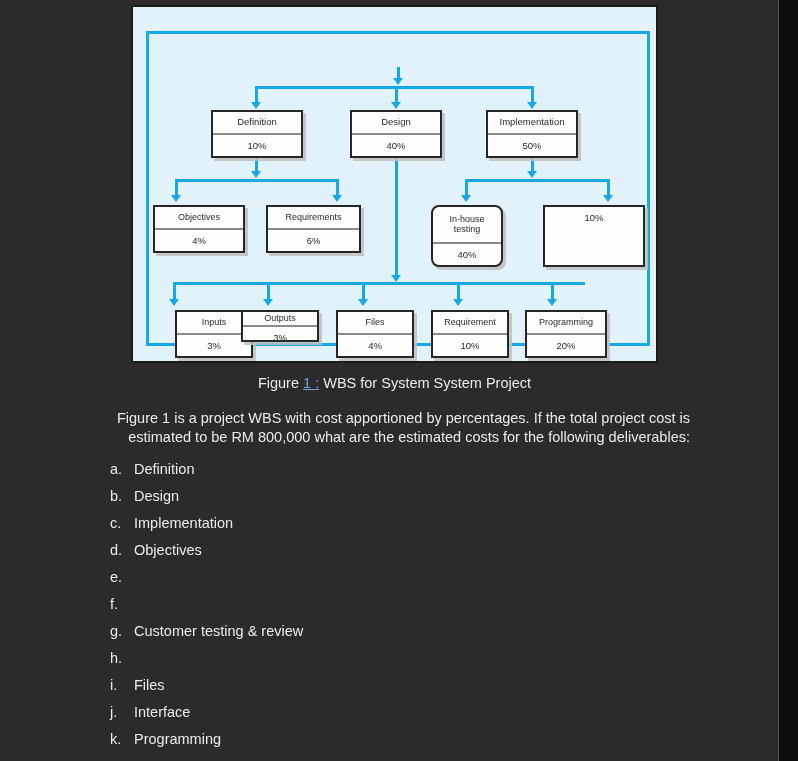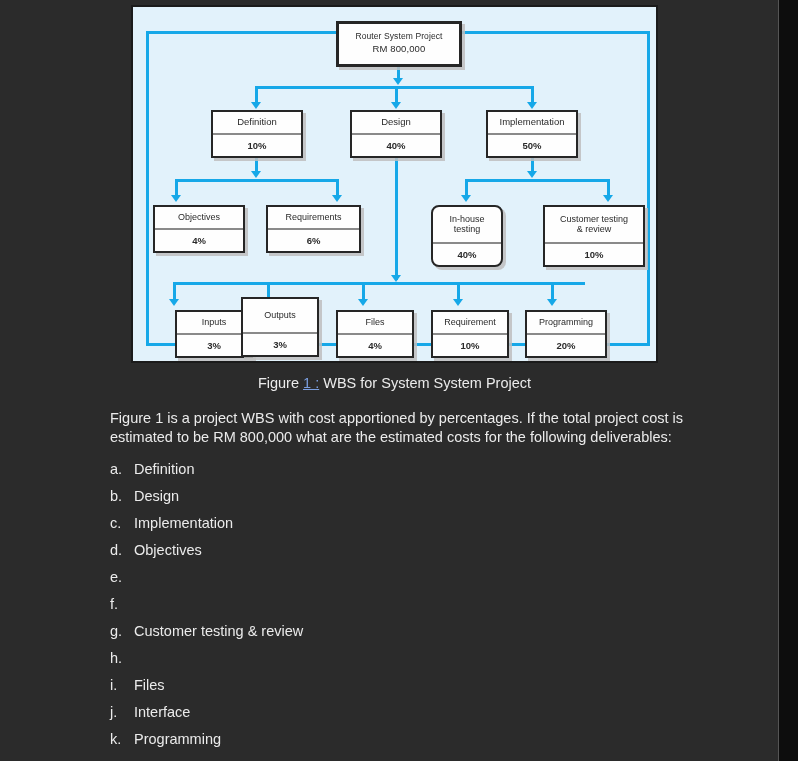--- a/index.html
+++ b/index.html
@@ -75,21 +75,20 @@
     box-sizing: border-box;
     border-bottom: 2px solid #8a8a8a;
   }
   .node .pct {
     flex: 0 0 auto;
     height: 21px;
     display: flex;
     align-items: center;
     justify-content: center;
     color: #2a2a2a;
-    font-weight: bold;
   }
   .node.root { border-width: 3px; }
   .node.root .title {
     flex-direction: column;
     border-bottom: none;
     font-size: 8.5px;
     letter-spacing: 0.1px;
   }
   .node.root .title .l2 { margin-top: 3px; font-size: 9.5px; }
 
@@ -132,20 +131,21 @@
   }
 
   
   #intro {
     position: absolute;
     left: 110px; top: 409px;
     width: 580px;
     font-size: 14.5px;
     line-height: 19px;
     color: #ebebeb;
+    text-align: right;
   }
   #deliverables {
     position: absolute;
     left: 110px; top: 461px;
     width: 600px;
   }
   .li {
     position: relative;
     height: 27px;
     font-size: 14.5px;
@@ -162,26 +162,20 @@
 </head>
 <body>
 
 <div id="page">
 
   <div id="figure-panel">
     <div id="diagram">
 
       <div id="frame-rect"></div>
 
-      <div class="node root" style="left:203px; top:14px; width:126px; height:46px;">
-        <div class="title">
-          <span class="l1">Router System Project</span>
-          <span class="l2">RM 800,000</span>
-        </div>
-      </div>
 
       <div class="conn vline" style="left:264px; top:60px; width:3px; height:14px;"></div>
       <div class="arrow" style="left:260px; top:71px;"></div>
       <div class="conn hline" style="left:122px; top:79px; width:279px; height:3px;"></div>
       <div class="conn vline" style="left:122px; top:79px; width:3px; height:18px;"></div>
       <div class="arrow" style="left:118px; top:95px;"></div>
       <div class="conn vline" style="left:262px; top:79px; width:3px; height:18px;"></div>
       <div class="arrow" style="left:258px; top:95px;"></div>
       <div class="conn vline" style="left:398px; top:79px; width:3px; height:18px;"></div>
       <div class="arrow" style="left:394px; top:95px;"></div>
@@ -227,44 +221,40 @@
         <div class="pct">6%</div>
       </div>
       <div class="node lvl3" style="left:298px; top:198px; width:72px; height:62px;border-radius:8px;">
         <div class="title" style="flex-direction:column;">
           <span>In-house</span>
           <span>testing</span>
         </div>
         <div class="pct">40%</div>
       </div>
       <div class="node lvl3" style="left:410px; top:198px; width:102px; height:62px;">
-        <div class="title" style="flex-direction:column;">
-          <span>Customer testing</span>
-          <span>&amp; review</span>
-        </div>
         <div class="pct">10%</div>
       </div>
 
       <div class="conn hline" style="left:40px; top:275px; width:412px; height:3px;"></div>
       <div class="conn vline" style="left:40px; top:275px; width:3px; height:20px;"></div>
       <div class="arrow" style="left:36px; top:292px;"></div>
       <div class="conn vline" style="left:134px; top:275px; width:3px; height:20px;"></div>
       <div class="arrow" style="left:130px; top:292px;"></div>
       <div class="conn vline" style="left:229px; top:275px; width:3px; height:20px;"></div>
       <div class="arrow" style="left:225px; top:292px;"></div>
       <div class="conn vline" style="left:324px; top:275px; width:3px; height:20px;"></div>
       <div class="arrow" style="left:320px; top:292px;"></div>
       <div class="conn vline" style="left:418px; top:275px; width:3px; height:20px;"></div>
       <div class="arrow" style="left:414px; top:292px;"></div>
 
       <div class="node lvl4" style="left:14px; top:303px; width:78px; height:48px;margin-left:28px;">
         <div class="title">Inputs</div>
         <div class="pct">3%</div>
       </div>
-      <div class="node lvl4" style="left:108px; top:290px; width:78px; height:60px;">
+      <div class="node lvl4" style="left:108px; top:303px; width:78px; height:32px;">
         <div class="title">Outputs</div>
         <div class="pct">3%</div>
       </div>
       <div class="node lvl4" style="left:203px; top:303px; width:78px; height:48px;">
         <div class="title">Files</div>
         <div class="pct">4%</div>
       </div>
       <div class="node lvl4" style="left:298px; top:303px; width:78px; height:48px;">
         <div class="title">Requirement</div>
         <div class="pct">10%</div>

